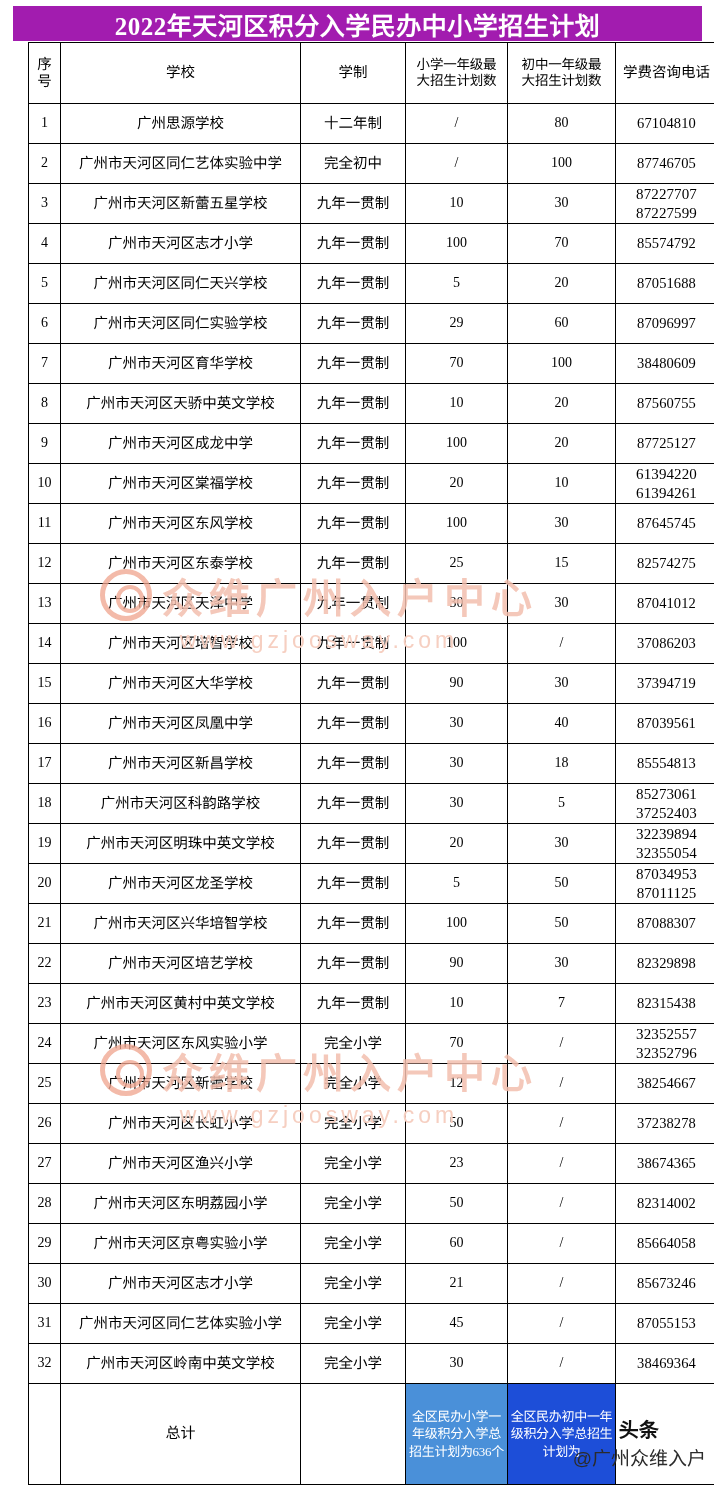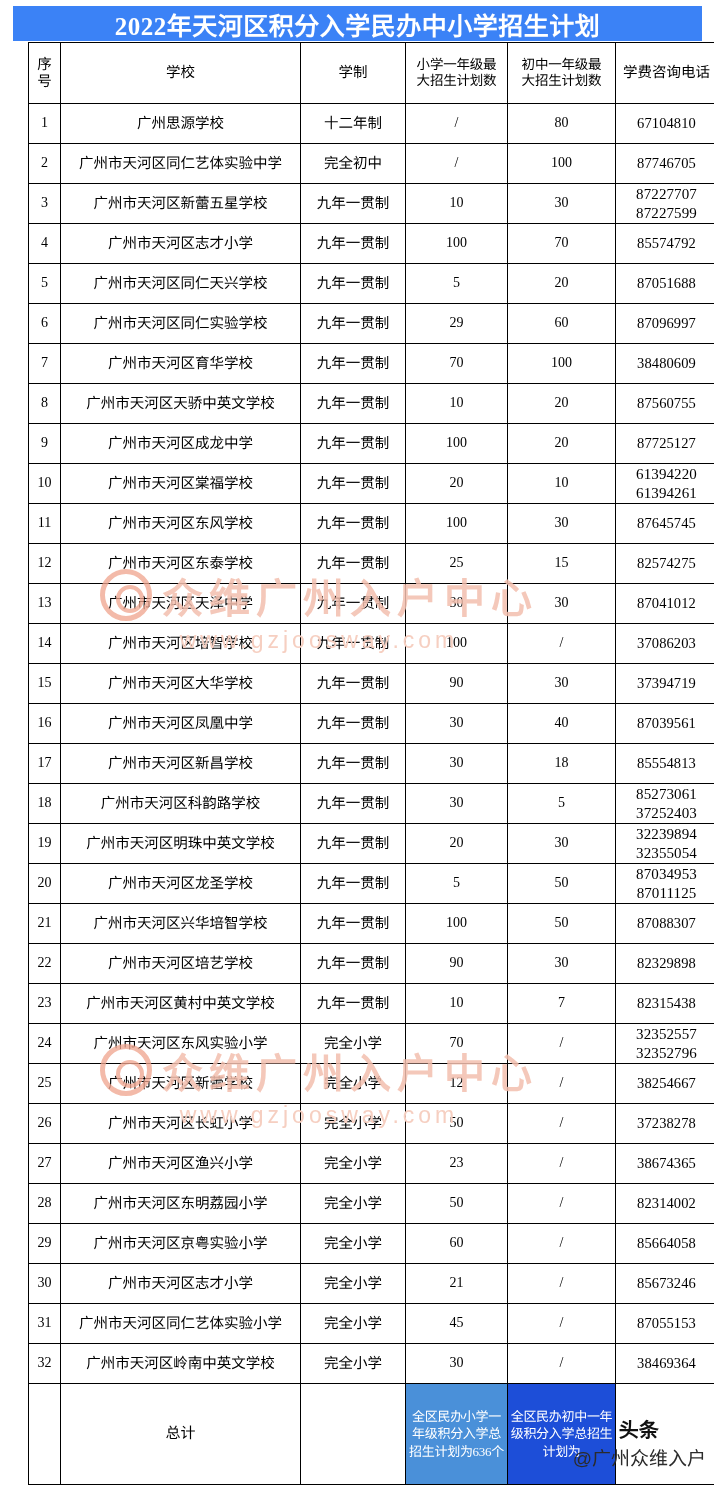--- a/index.html
+++ b/index.html
@@ -190,21 +190,21 @@
   .wm-toutiao .tt-handle {
     font-size: 19px;
     color: #2b2b2b;
   }
 </style>
 </head>
 <body>
 
 <div id="sheet">
 
-  <div class="title-band" style="background: #3b82f6; color: rgb(255, 255, 255);">2022年天河区积分入学民办中小学招生计划</div>
+  <div class="title-band" style="background: #a21caf; color: rgb(255, 255, 255);">2022年天河区积分入学民办中小学招生计划</div>
 
   <div class="wm-group wm-main" style="left:100px; top:565px;">
     <div class="wm-row">
       <span class="wm-logo"></span>
       <span class="wm-title">众维广州入户中心</span>
     </div>
     <div class="wm-url">www.gzjoosway.com</div>
   </div>
 
   <div class="wm-group wm-main" style="left:100px; top:1040px;">

